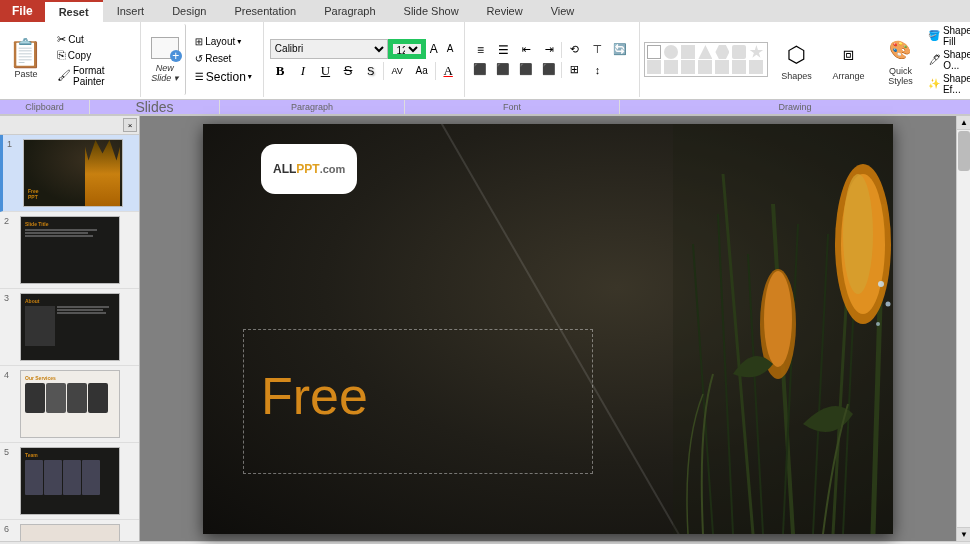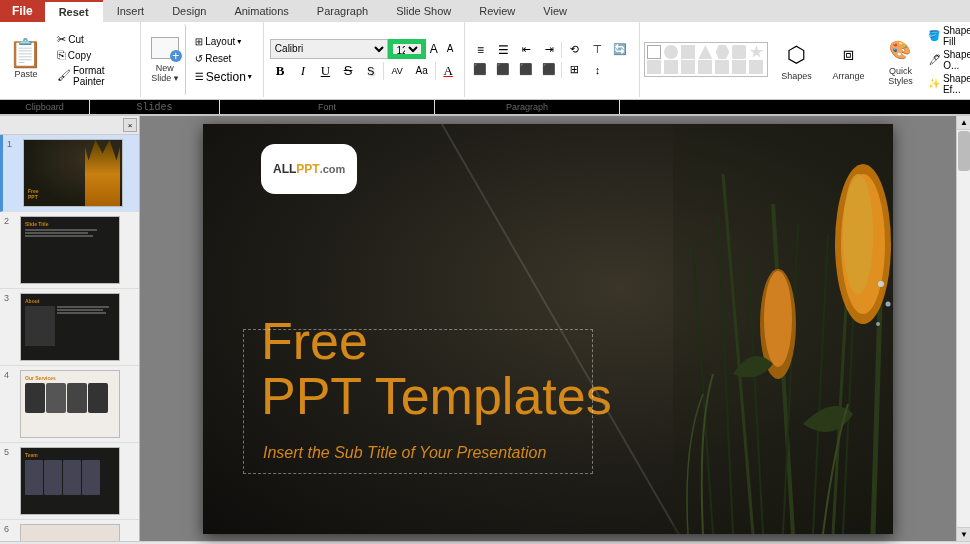--- a/index.html
+++ b/index.html
@@ -7,21 +7,21 @@
   </style>
 </head>
 <body>
 
 <div style="display:flex; height:22px; background:#b03020;">
   <div style="background:#c0392b; color:white; font-weight:bold; padding:2px 12px; font-size:12px; display:flex; align-items:center; cursor:pointer;">File</div>
   <div style="display:flex; background:#e0e0e0; flex:1; height:22px;">
     <div style="padding:3px 14px; font-size:11px; color:#333; cursor:pointer; background:white; border-top:2px solid #c0392b; font-weight:bold; display:flex; align-items:center;">Reset</div>
     <div style="padding:3px 14px; font-size:11px; color:#333; cursor:pointer; display:flex; align-items:center;">Insert</div>
     <div style="padding:3px 14px; font-size:11px; color:#333; cursor:pointer; display:flex; align-items:center;">Design</div>
-    <div style="padding:3px 14px; font-size:11px; color:#333; cursor:pointer; display:flex; align-items:center;">Animations</div>
+    <div style="padding:3px 14px; font-size:11px; color:#333; cursor:pointer; display:flex; align-items:center;">Presentation</div>
     <div style="padding:3px 14px; font-size:11px; color:#333; cursor:pointer; display:flex; align-items:center;">Paragraph</div>
     <div style="padding:3px 14px; font-size:11px; color:#333; cursor:pointer; display:flex; align-items:center;">Slide Show</div>
     <div style="padding:3px 14px; font-size:11px; color:#333; cursor:pointer; display:flex; align-items:center;">Review</div>
     <div style="padding:3px 14px; font-size:11px; color:#333; cursor:pointer; display:flex; align-items:center;">View</div>
   </div>
 </div>
 
 <div style="background:white; border-bottom:1px solid #c8c8c8; display:flex; align-items:stretch; min-height:78px; padding-bottom:2px;">
 
   <div style="display:flex; align-items:stretch; border-right:1px solid #ddd; padding:2px 2px;">
@@ -43,21 +43,21 @@
         <span style="font-size:10px;">Format Painter</span>
       </div>
     </div>
   </div>
 
   <div style="display:flex; align-items:stretch; border-right:1px solid #ddd; padding:2px 4px; gap:2px;">
     <div style="display:flex; flex-direction:column; align-items:center; justify-content:center; padding:2px 6px; cursor:pointer; border-radius:2px; border-right:1px solid #ccc;">
       <div style="width:28px; height:22px; background:#f8f8f8; border:1px solid #aaa; position:relative;">
         <div style="position:absolute; bottom:-4px; right:-4px; background:#4a90d9; color:white; font-size:12px; width:12px; height:12px; display:flex; align-items:center; justify-content:center; border-radius:50%;">+</div>
       </div>
-      <div style="font-size:9px; color:#333; margin-top:4px; text-align:center;">New<br>Slide ▾</div>
+      <div style="font-size:9px; color:#333; margin-top:4px; text-align:center;font-style:italic;">New<br>Slide ▾</div>
     </div>
     <div style="display:flex; flex-direction:column; justify-content:center; gap:2px; padding:0 4px;">
       <div style="display:flex; align-items:center; gap:2px; cursor:pointer; padding:2px 3px;">
         <span style="font-size:10px;">⊞</span>
         <span style="font-size:10px;">Layout</span>
         <span style="font-size:8px;">▾</span>
       </div>
       <div style="display:flex; align-items:center; gap:2px; cursor:pointer; padding:2px 3px;">
         <span style="font-size:10px;">↺</span>
         <span style="font-size:10px;">Reset</span>
@@ -165,25 +165,26 @@
         </div>
         <div style="display:flex; align-items:center; gap:2px; font-size:10px; cursor:pointer;">
           <span>✨</span>
           <span>Shape Ef...</span>
         </div>
       </div>
     </div>
   </div>
 </div>
 
-<div style="display:flex; background:#000000; border-bottom:2px solid #c8c8c8; height:16px;">
+<div style="display:flex; background:#c4b5fd; border-bottom:2px solid #c8c8c8; height:16px;">
   <div style="width:90px; text-align:center; font-size:9px; color:#666; display:flex; align-items:center; justify-content:center; border-right:1px solid #ddd;">Clipboard</div>
-  <div style="width:130px; text-align:left; font-size:10px; color:#666; display:flex; align-items:center; justify-content:center; border-right:1px solid #ddd;font-family:Liberation Mono, monospace;">Slides</div>
+  <div style="width:130px; text-align:left; font-size:14px; color:#666; display:flex; align-items:center; justify-content:center; border-right:1px solid #ddd;">Slides</div>
+  <div style="width:185px; text-align:center; font-size:9px; color:#666; display:flex; align-items:center; justify-content:center; border-right:1px solid #ddd;">Paragraph</div>
   <div style="width:215px; text-align:center; font-size:9px; color:#666; display:flex; align-items:center; justify-content:center; border-right:1px solid #ddd;">Font</div>
-  <div style="width:185px; text-align:center; font-size:9px; color:#666; display:flex; align-items:center; justify-content:center; border-right:1px solid #ddd;">Paragraph</div>
+  <div style="flex:1; text-align:center; font-size:9px; color:#666; display:flex; align-items:center; justify-content:center;">Drawing</div>
 </div>
 
 <div style="display:flex; height:425px; background:#808080;">
 
   <div style="width:140px; background:#f0f0f0; border-right:1px solid #bbb; display:flex; flex-direction:column; overflow-y:auto; overflow-x:hidden;">
 
     <div style="display:flex; justify-content:flex-end; padding:2px; background:#e8e8e8; border-bottom:1px solid #ccc;">
       <div style="width:14px;height:14px;border:1px solid #aaa;background:#e0e0e0;display:flex;align-items:center;justify-content:center;font-size:8px;cursor:pointer;">×</div>
     </div>
 
@@ -301,24 +302,22 @@
       </svg>
 
       <div style="position:absolute;top:20px;left:58px;background:white;border-radius:14px;padding:18px 12px;font-size:12px;font-weight:bold;color:#333;display:flex;align-items:center;">
         <span>ALL</span>
           <span style="color:#e0a020;">PPT</span>
           <span style="font-size:11px;color:#666;">.com</span>
       </div>
 
       <div style="position:absolute;bottom:110px;left:58px;">
         <div style="color:#d4881a;font-size:52px;font-weight:300;line-height:1.05;font-family:'Segoe UI',Arial,sans-serif;">Free</div>
-        <div style="color:#d4881a;font-size:52px;font-weight:300;line-height:1.05;font-family:'Segoe UI',Arial,sans-serif;">PPT Templates</div>
-      </div>
-
-      <div style="position:absolute;bottom:72px;left:60px;color:#d4881a;font-size:16px;font-style:italic;font-family:'Segoe UI',Arial,sans-serif;">Insert the Sub Title of Your Presentation</div>
+      </div>
+
 
       <div style="position:absolute;left:40px;bottom:60px;width:350px;height:145px;border:1px dashed rgba(255,255,255,0.4);pointer-events:none;"></div>
     </div>
   </div>
 
   <div style="width:14px;background:#f0f0f0;border-left:1px solid #ccc;display:flex;flex-direction:column;">
     <div style="width:14px;height:14px;background:#e0e0e0;display:flex;align-items:center;justify-content:center;font-size:8px;cursor:pointer;border-bottom:1px solid #ccc;">▲</div>
     <div style="flex:1;position:relative;">
       <div style="width:12px;height:40px;background:#bbb;border-radius:3px;margin:1px;cursor:pointer;"></div>
     </div>

